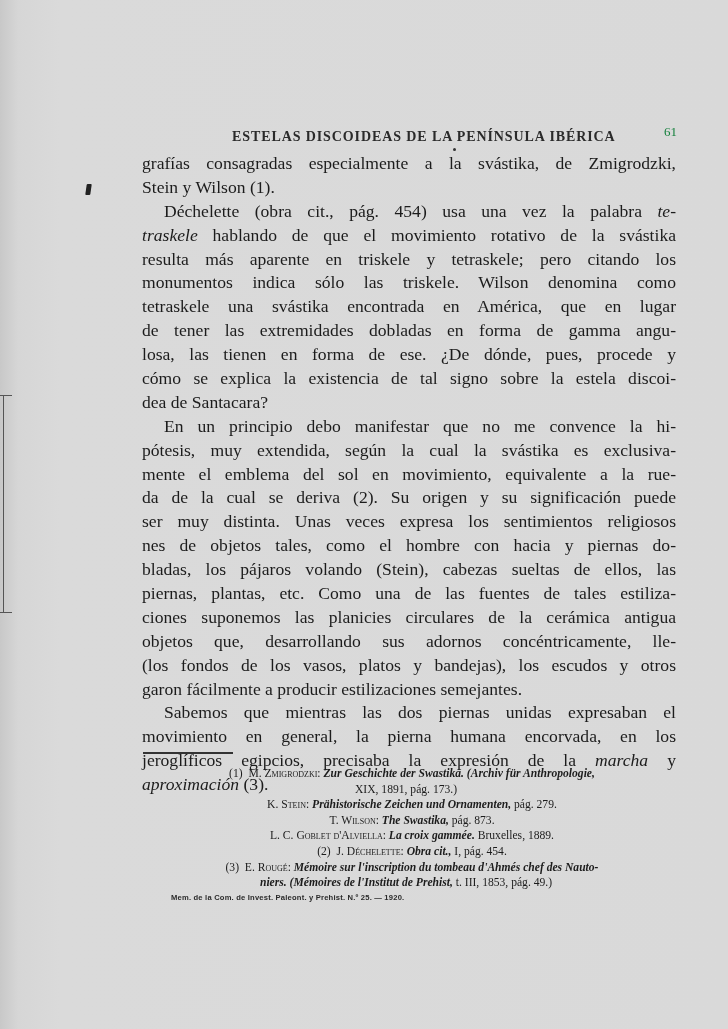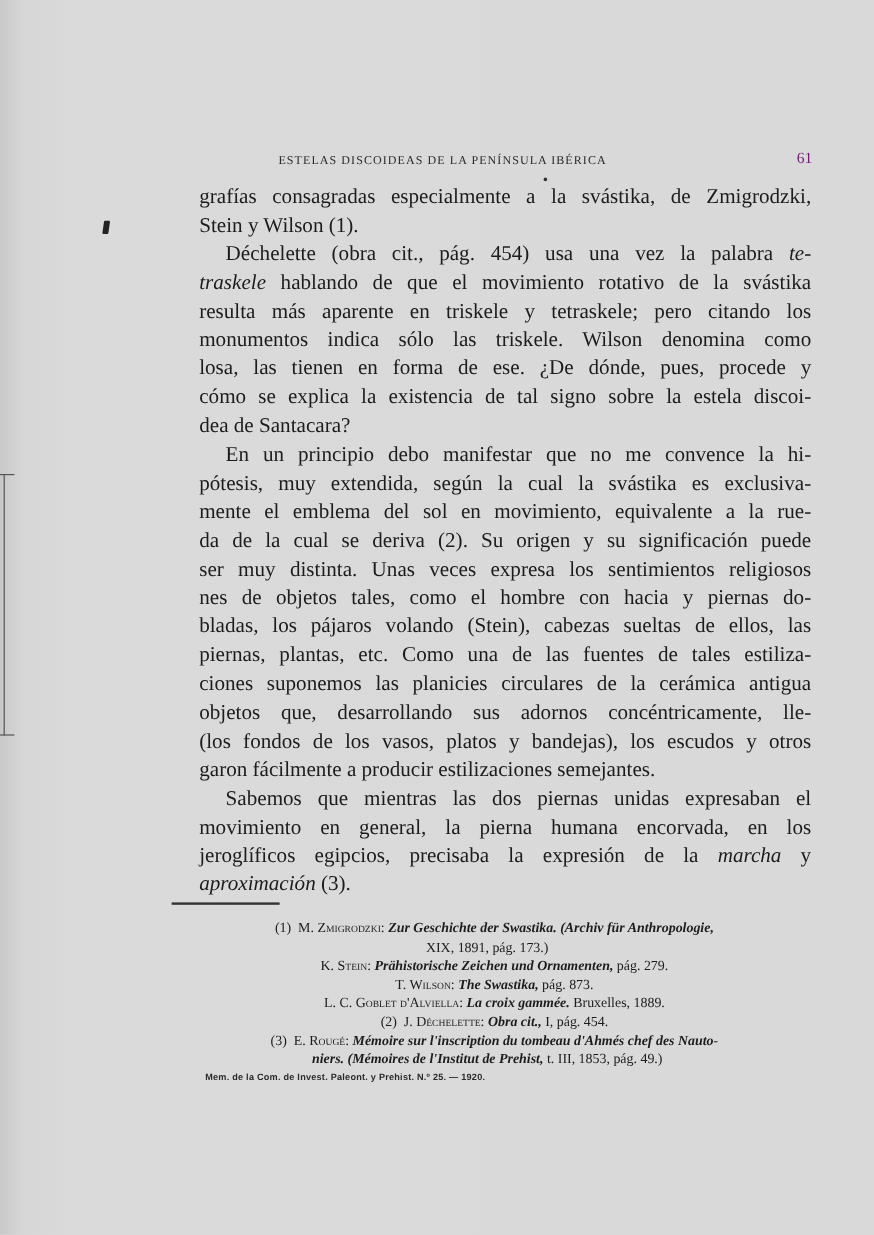--- a/index.html
+++ b/index.html
@@ -20,36 +20,36 @@
   }
   .margin-tick { position: absolute; left: 0; width: 12px; height: 1px; background: #555; }
   .margin-tick.t1 { top: 395px; }
   .margin-tick.t2 { top: 612px; }
   .margin-blot {
     position: absolute; left: 86px; top: 184px; width: 5px; height: 11px;
     background: #222; border-radius: 1px; transform: skewX(-8deg);
   }
   .running-head {
     position: absolute; top: 129px; left: 232px; width: 300px;
-    font-size: 10px; letter-spacing: 0.9px; font-weight: normal;
+    font-size: 14px; letter-spacing: 0.9px; font-weight: bold;
     text-transform: uppercase; color: #2a2a2a; white-space: nowrap;
   }
   .page-number {
     position: absolute; top: 124px; left: 664px;
-    font-size: 13px; color: #701a75;
+    font-size: 13px; color: #15803d;
   }
   .dot {
     position: absolute; left: 453px; top: 148px; width: 3px; height: 3px;
     border-radius: 50%; background: #333;
   }
   .body-text {
     position: absolute; top: 152px; left: 142px; width: 534px;
     font-size: 17.6px; line-height: 23.9px;
   }
-  .line { display: block; white-space: nowrap; text-align: justify; text-align-last: justify; height: 23.9px; margin-left: 24px; }
+  .line { display: block; white-space: nowrap; text-align: justify; text-align-last: justify; height: 23.9px; }
   .line.last { text-align-last: left; }
   .line.indent { padding-left: 22px; }
   .footnote-rule {
     position: absolute; left: 143px; top: 752px; width: 90px; height: 1.5px; background: #333;
   }
   .footnotes {
     position: absolute; top: 766px; left: 142px; width: 528px;
     font-size: 11.6px; line-height: 15.6px; text-align: center;
   }
   .fn-line { display: block; white-space: nowrap; height: 15.6px; }
@@ -76,20 +76,22 @@
 <div class="page-number">61</div>
 <div class="dot"></div>
 
 <div class="body-text">
   <span class="line"><span>grafías consagradas especialmente a la svástika, de Zmigrodzki,</span></span>
   <span class="line last"><span>Stein y Wilson (1).</span></span>
   <span class="line indent"><span>Déchelette (obra cit., pág. 454) usa una vez la palabra </span><em>te-</em></span>
   <span class="line"><em>traskele</em><span> hablando de que el movimiento rotativo de la svástika</span></span>
   <span class="line"><span>resulta más aparente en triskele y tetraskele; pero citando los</span></span>
   <span class="line"><span>monumentos indica sólo las triskele. Wilson denomina como</span></span>
+  <span class="line"><span>tetraskele una svástika encontrada en América, que en lugar</span></span>
+  <span class="line"><span>de tener las extremidades dobladas en forma de gamma angu-</span></span>
   <span class="line"><span>losa, las tienen en forma de ese. ¿De dónde, pues, procede y</span></span>
   <span class="line"><span>cómo se explica la existencia de tal signo sobre la estela discoi-</span></span>
   <span class="line last"><span>dea de Santacara?</span></span>
   <span class="line indent"><span>En un principio debo manifestar que no me convence la hi-</span></span>
   <span class="line"><span>pótesis, muy extendida, según la cual la svástika es exclusiva-</span></span>
   <span class="line"><span>mente el emblema del sol en movimiento, equivalente a la rue-</span></span>
   <span class="line"><span>da de la cual se deriva (2). Su origen y su significación puede</span></span>
   <span class="line"><span>ser muy distinta. Unas veces expresa los sentimientos religiosos</span></span>
   <span class="line"><span>nes de objetos tales, como el hombre con hacia y piernas do-</span></span>
   <span class="line"><span>bladas, los pájaros volando (Stein), cabezas sueltas de ellos, las</span></span>

